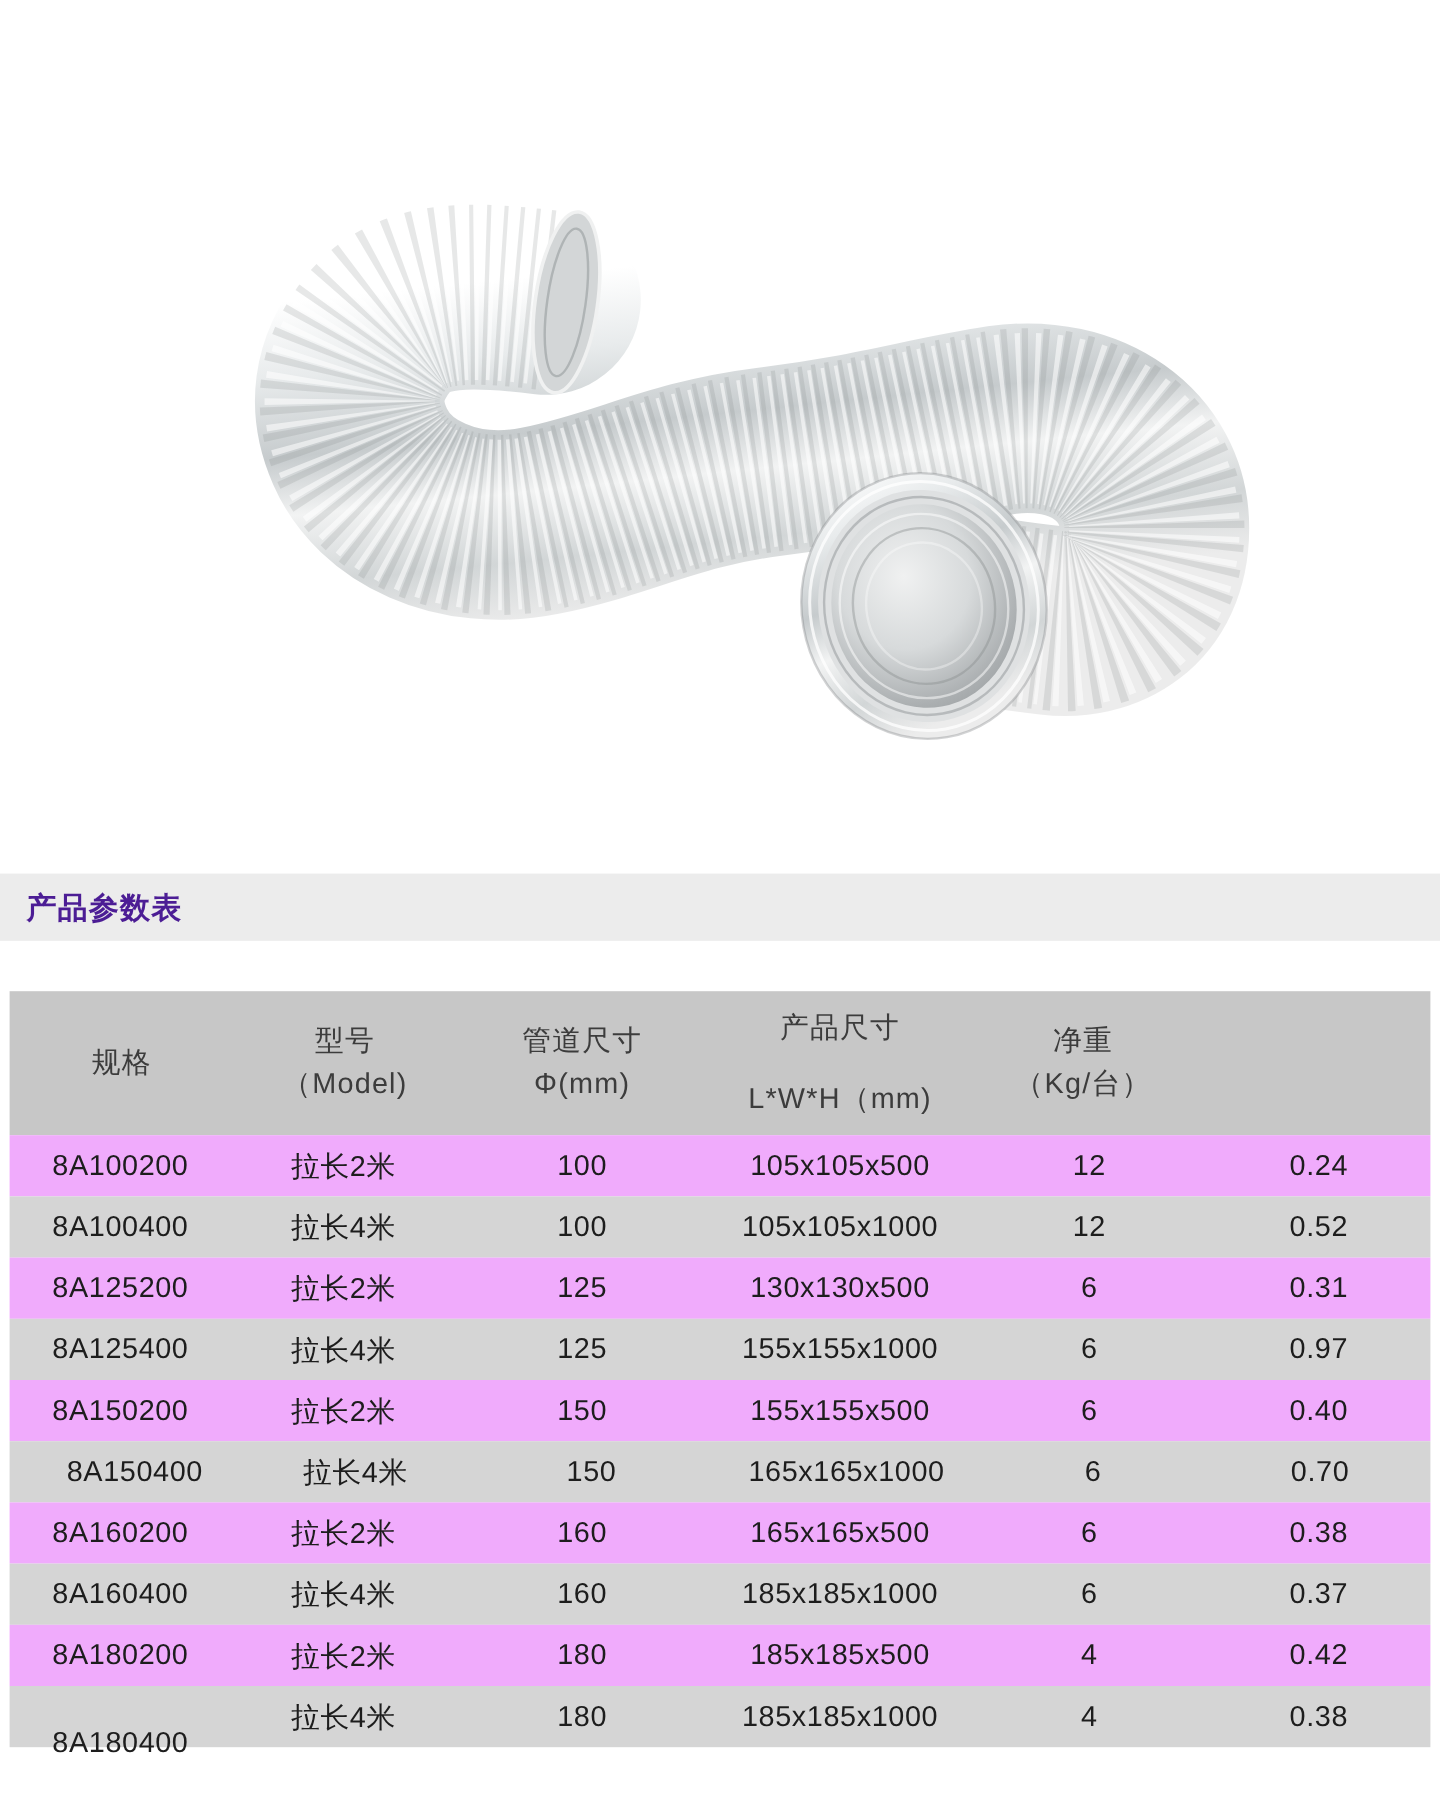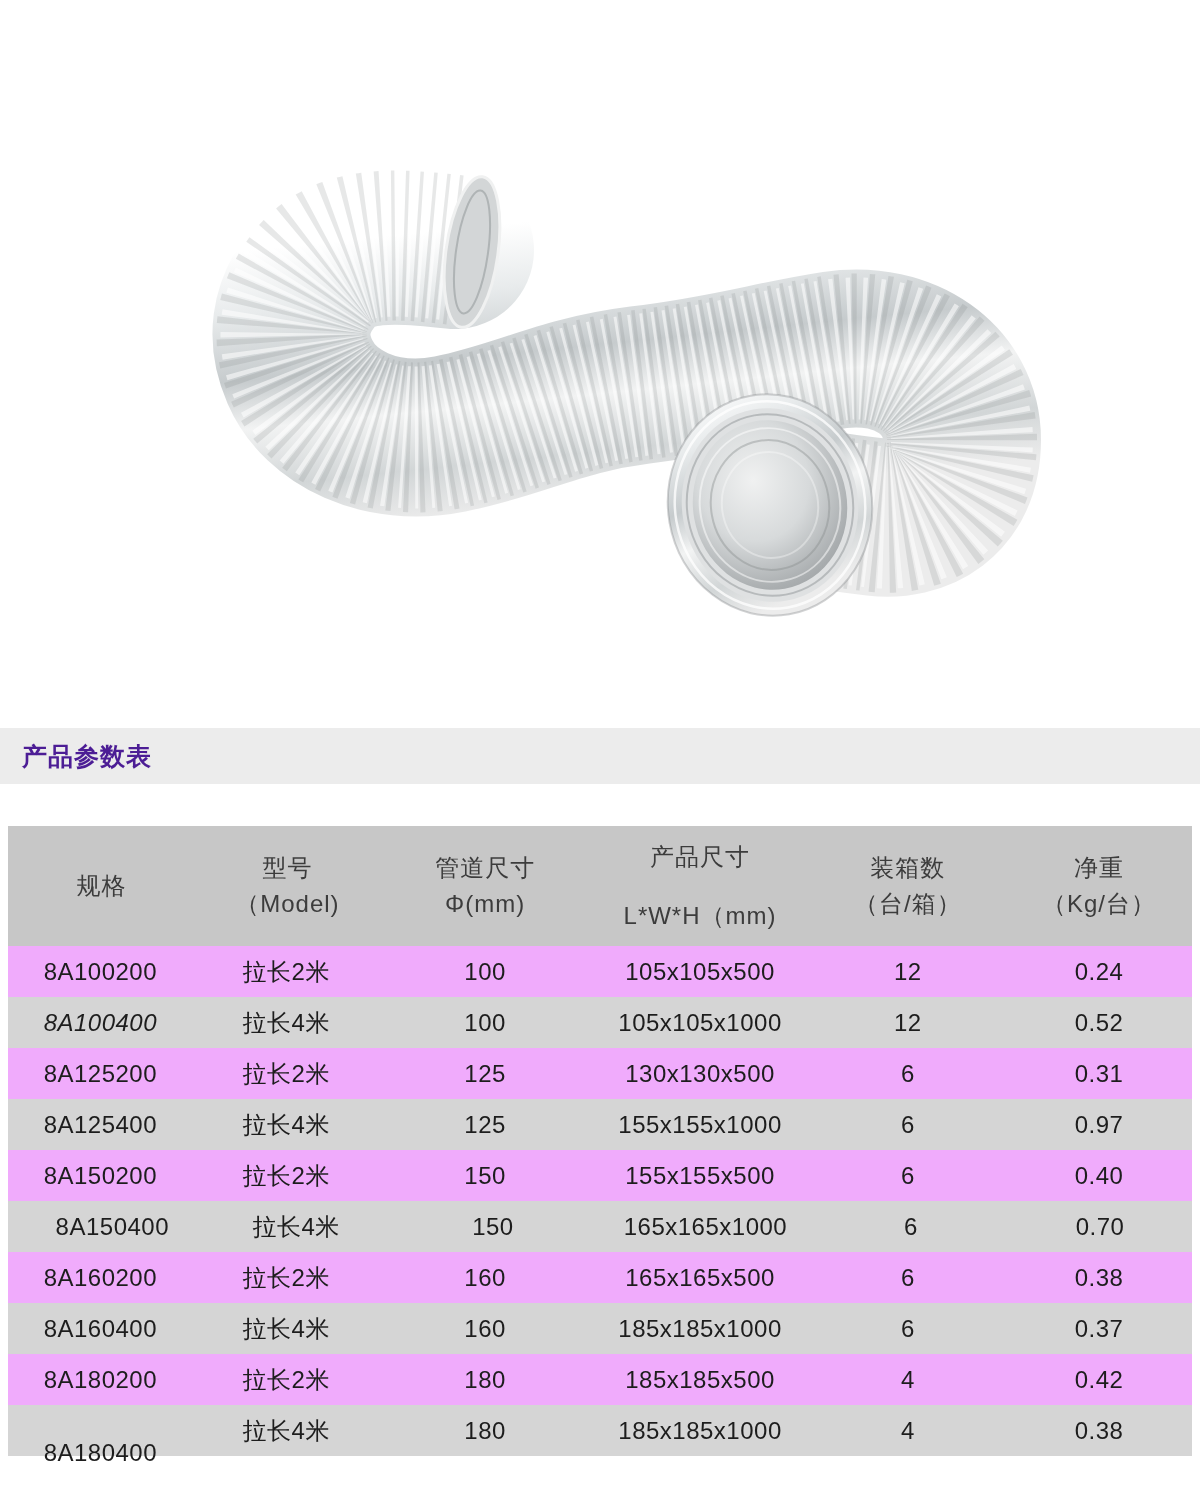--- a/index.html
+++ b/index.html
@@ -100,40 +100,36 @@
           <div>（Model)</div>
         </div>
         <div class="th" style="width: 17.8%;">
           <div>管道尺寸</div>
           <div>Φ(mm)</div>
         </div>
         <div class="th" style="width: 18.5%; gap: 23px;">
           <div>产品尺寸</div>
           <div>L*W*H（mm)</div>
         </div>
-        <div class="th" style="width: 16.6%;">
-          <div>装箱数</div>
-          <div>（台/箱）</div>
-        </div>
         <div class="th" style="width: 15.7%;">
           <div>净重</div>
           <div>（Kg/台）</div>
         </div>
       </div>
     <div id="tbody">
         <div class="row">
           <div class="cell" style="width: 15.6%;">8A100200</div>
           <div class="cell" style="width: 15.8%;">拉长2米</div>
           <div class="cell" style="width: 17.8%;">100</div>
           <div class="cell" style="width: 18.5%;">105x105x500</div>
           <div class="cell" style="width: 16.6%;">12</div>
           <div class="cell" style="width: 15.7%;">0.24</div>
         </div>
         <div class="row stripe">
-          <div class="cell" style="width: 15.6%; font-style: italic;">8A100400</div>
+          <div class="cell" style="width: 15.6%;">8A100400</div>
           <div class="cell" style="width: 15.8%;">拉长4米</div>
           <div class="cell" style="width: 17.8%;">100</div>
           <div class="cell" style="width: 18.5%;">105x105x1000</div>
           <div class="cell" style="width: 16.6%;">12</div>
           <div class="cell" style="width: 15.7%;">0.52</div>
         </div>
         <div class="row">
           <div class="cell" style="width: 15.6%;">8A125200</div>
           <div class="cell" style="width: 15.8%;">拉长2米</div>
           <div class="cell" style="width: 17.8%;">125</div>

